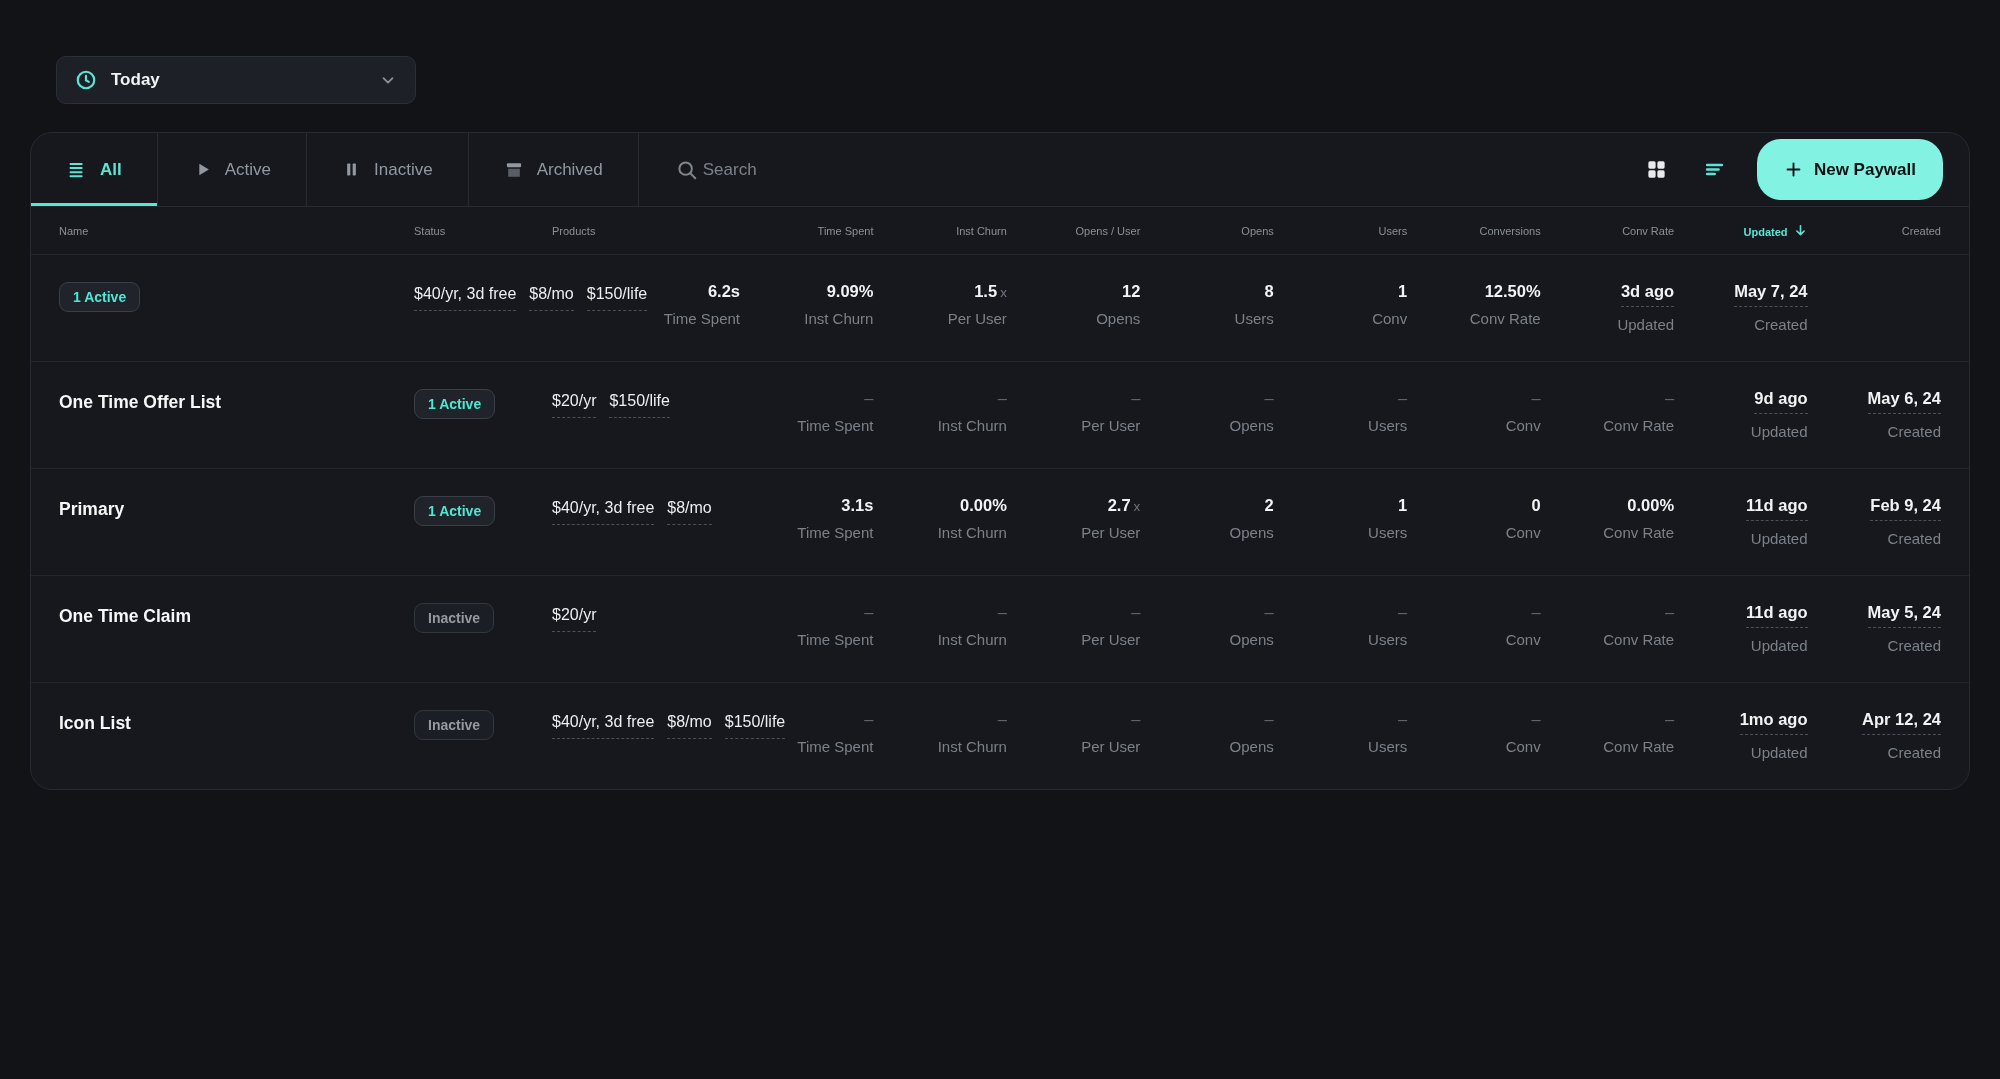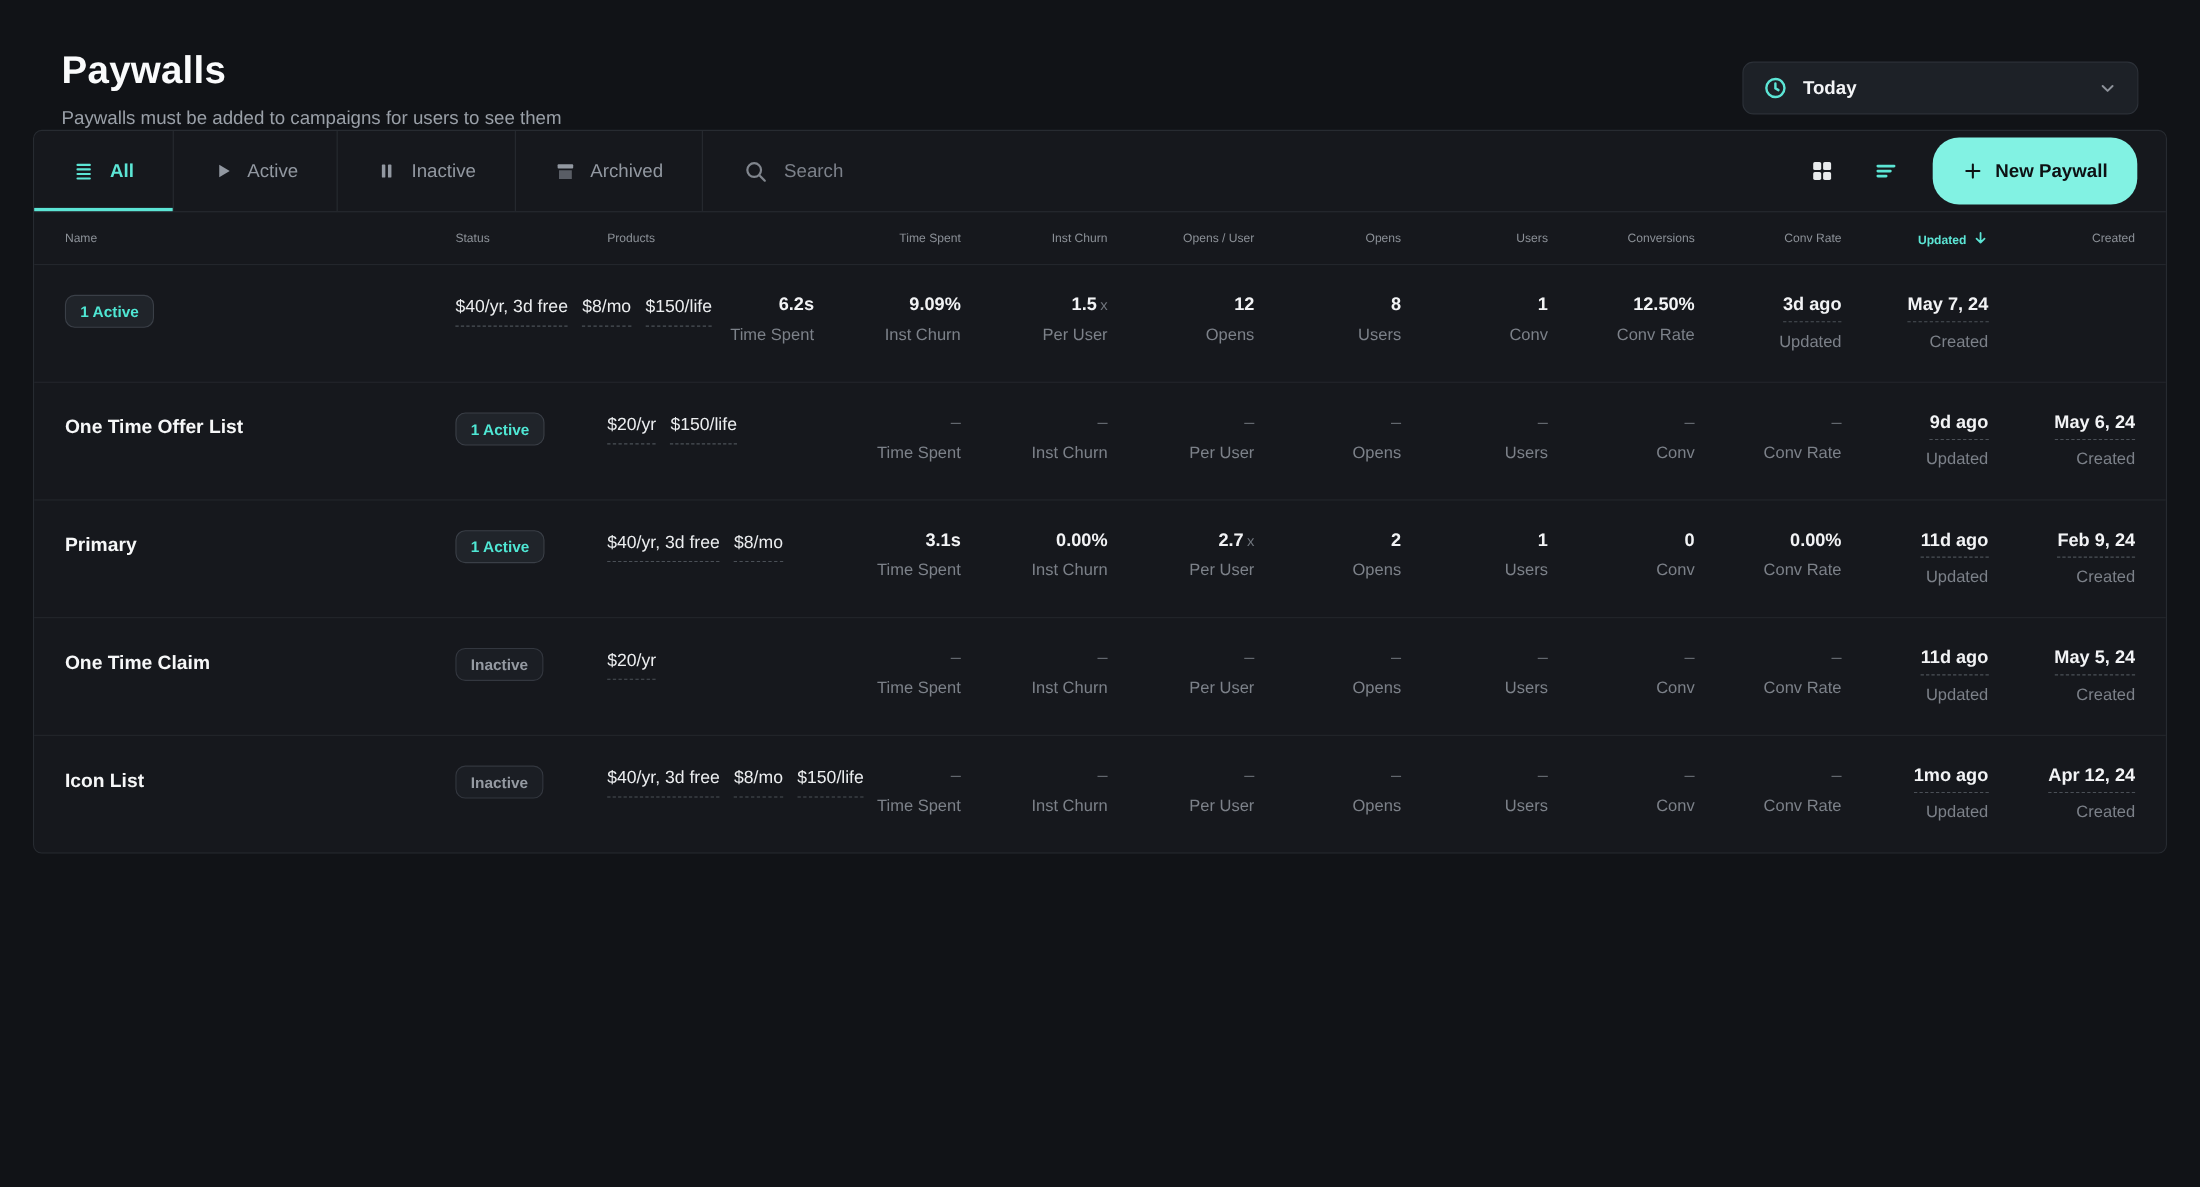--- a/index.html
+++ b/index.html
@@ -33,35 +33,35 @@
     display:flex;align-items:center;gap:14px;
     width:360px;height:48px;margin-top:12px;padding:0 18px;
     background:#1d2127;border:1px solid #2c3138;border-radius:10px;
     color:var(--text);font-size:17px;font-weight:700;cursor:pointer;
     font-family:inherit;
   }
   .date-filter .chev{margin-left:auto;display:flex;color:#8d929a;}
   .icon{display:inline-flex;align-items:center;justify-content:center;line-height:0;}
   
   .card{
-    background:var(--card);
-    border:1px solid var(--border);border-radius:8px;
+    margin-top:28px;background:var(--card);
+    border:1px solid var(--border);border-radius:22px;
     overflow:hidden;
   }
   
   .toolbar{display:flex;align-items:stretch;height:74px;border-bottom:1px solid var(--border);}
   .tabs{display:flex;align-items:stretch;}
   .tab{
     position:relative;display:flex;align-items:center;gap:13px;
     padding:0 35px;border-right:1px solid var(--border);
     color:#9298a1;font-size:17px;font-weight:500;cursor:pointer;white-space:nowrap;
   }
   .tab.active{color:var(--accent);font-weight:600;}
   .tab.active::after{content:"";position:absolute;left:0;right:0;bottom:0;height:3px;background:var(--accent);}
-  .search{flex:1;display:flex;align-items:center;gap:15px;padding-left:37px;color:#80858d;}
+  .search{flex:1;display:flex;align-items:center;gap:5px;padding-left:37px;color:#80858d;}
   .search input{
     flex:1;background:transparent;border:0;outline:0;color:#d4d7db;
     font-size:17px;font-family:inherit;
   }
   .search input::placeholder{color:#7c818a;}
   .toolbar-right{display:flex;align-items:center;gap:26px;padding-right:26px;}
   .view-btn{background:none;border:0;cursor:pointer;display:flex;color:#e8eaec;padding:4px;}
   .view-btn.active{color:var(--accent);}
   .new-paywall{
     display:flex;align-items:center;gap:11px;height:61px;padding:0 27px;
@@ -97,24 +97,20 @@
   .metric .val.dim{color:var(--dim);font-weight:400;}
   .metric .val .u{display:inline-block;padding-bottom:5px;border-bottom:1.5px dashed var(--dash);}
   .metric .lbl{margin-top:9px;font-size:15px;color:#7c8189;white-space:nowrap;}
 </style>
 </head>
 <body>
 
 <div class="page">
 
   <header class="page-header">
-    <div>
-      <h1 class="page-title">Paywalls</h1>
-      <p class="page-subtitle">Paywalls must be added to campaigns for users to see them</p>
-    </div>
     <button class="date-filter">
       <span class="icon">
         <svg width="22" height="22" viewBox="0 0 24 24" fill="none" stroke="#5ce5d5" stroke-width="2.4" stroke-linecap="round">
           <circle cx="12" cy="12" r="9"></circle>
           <path d="M12 7.5v4.8l3 1.8"></path>
         </svg>
       </span>
       <span>Today</span>
       <span class="chev icon">
         <svg width="18" height="18" viewBox="0 0 24 24" fill="none" stroke="currentColor" stroke-width="2.4" stroke-linecap="round" stroke-linejoin="round">

